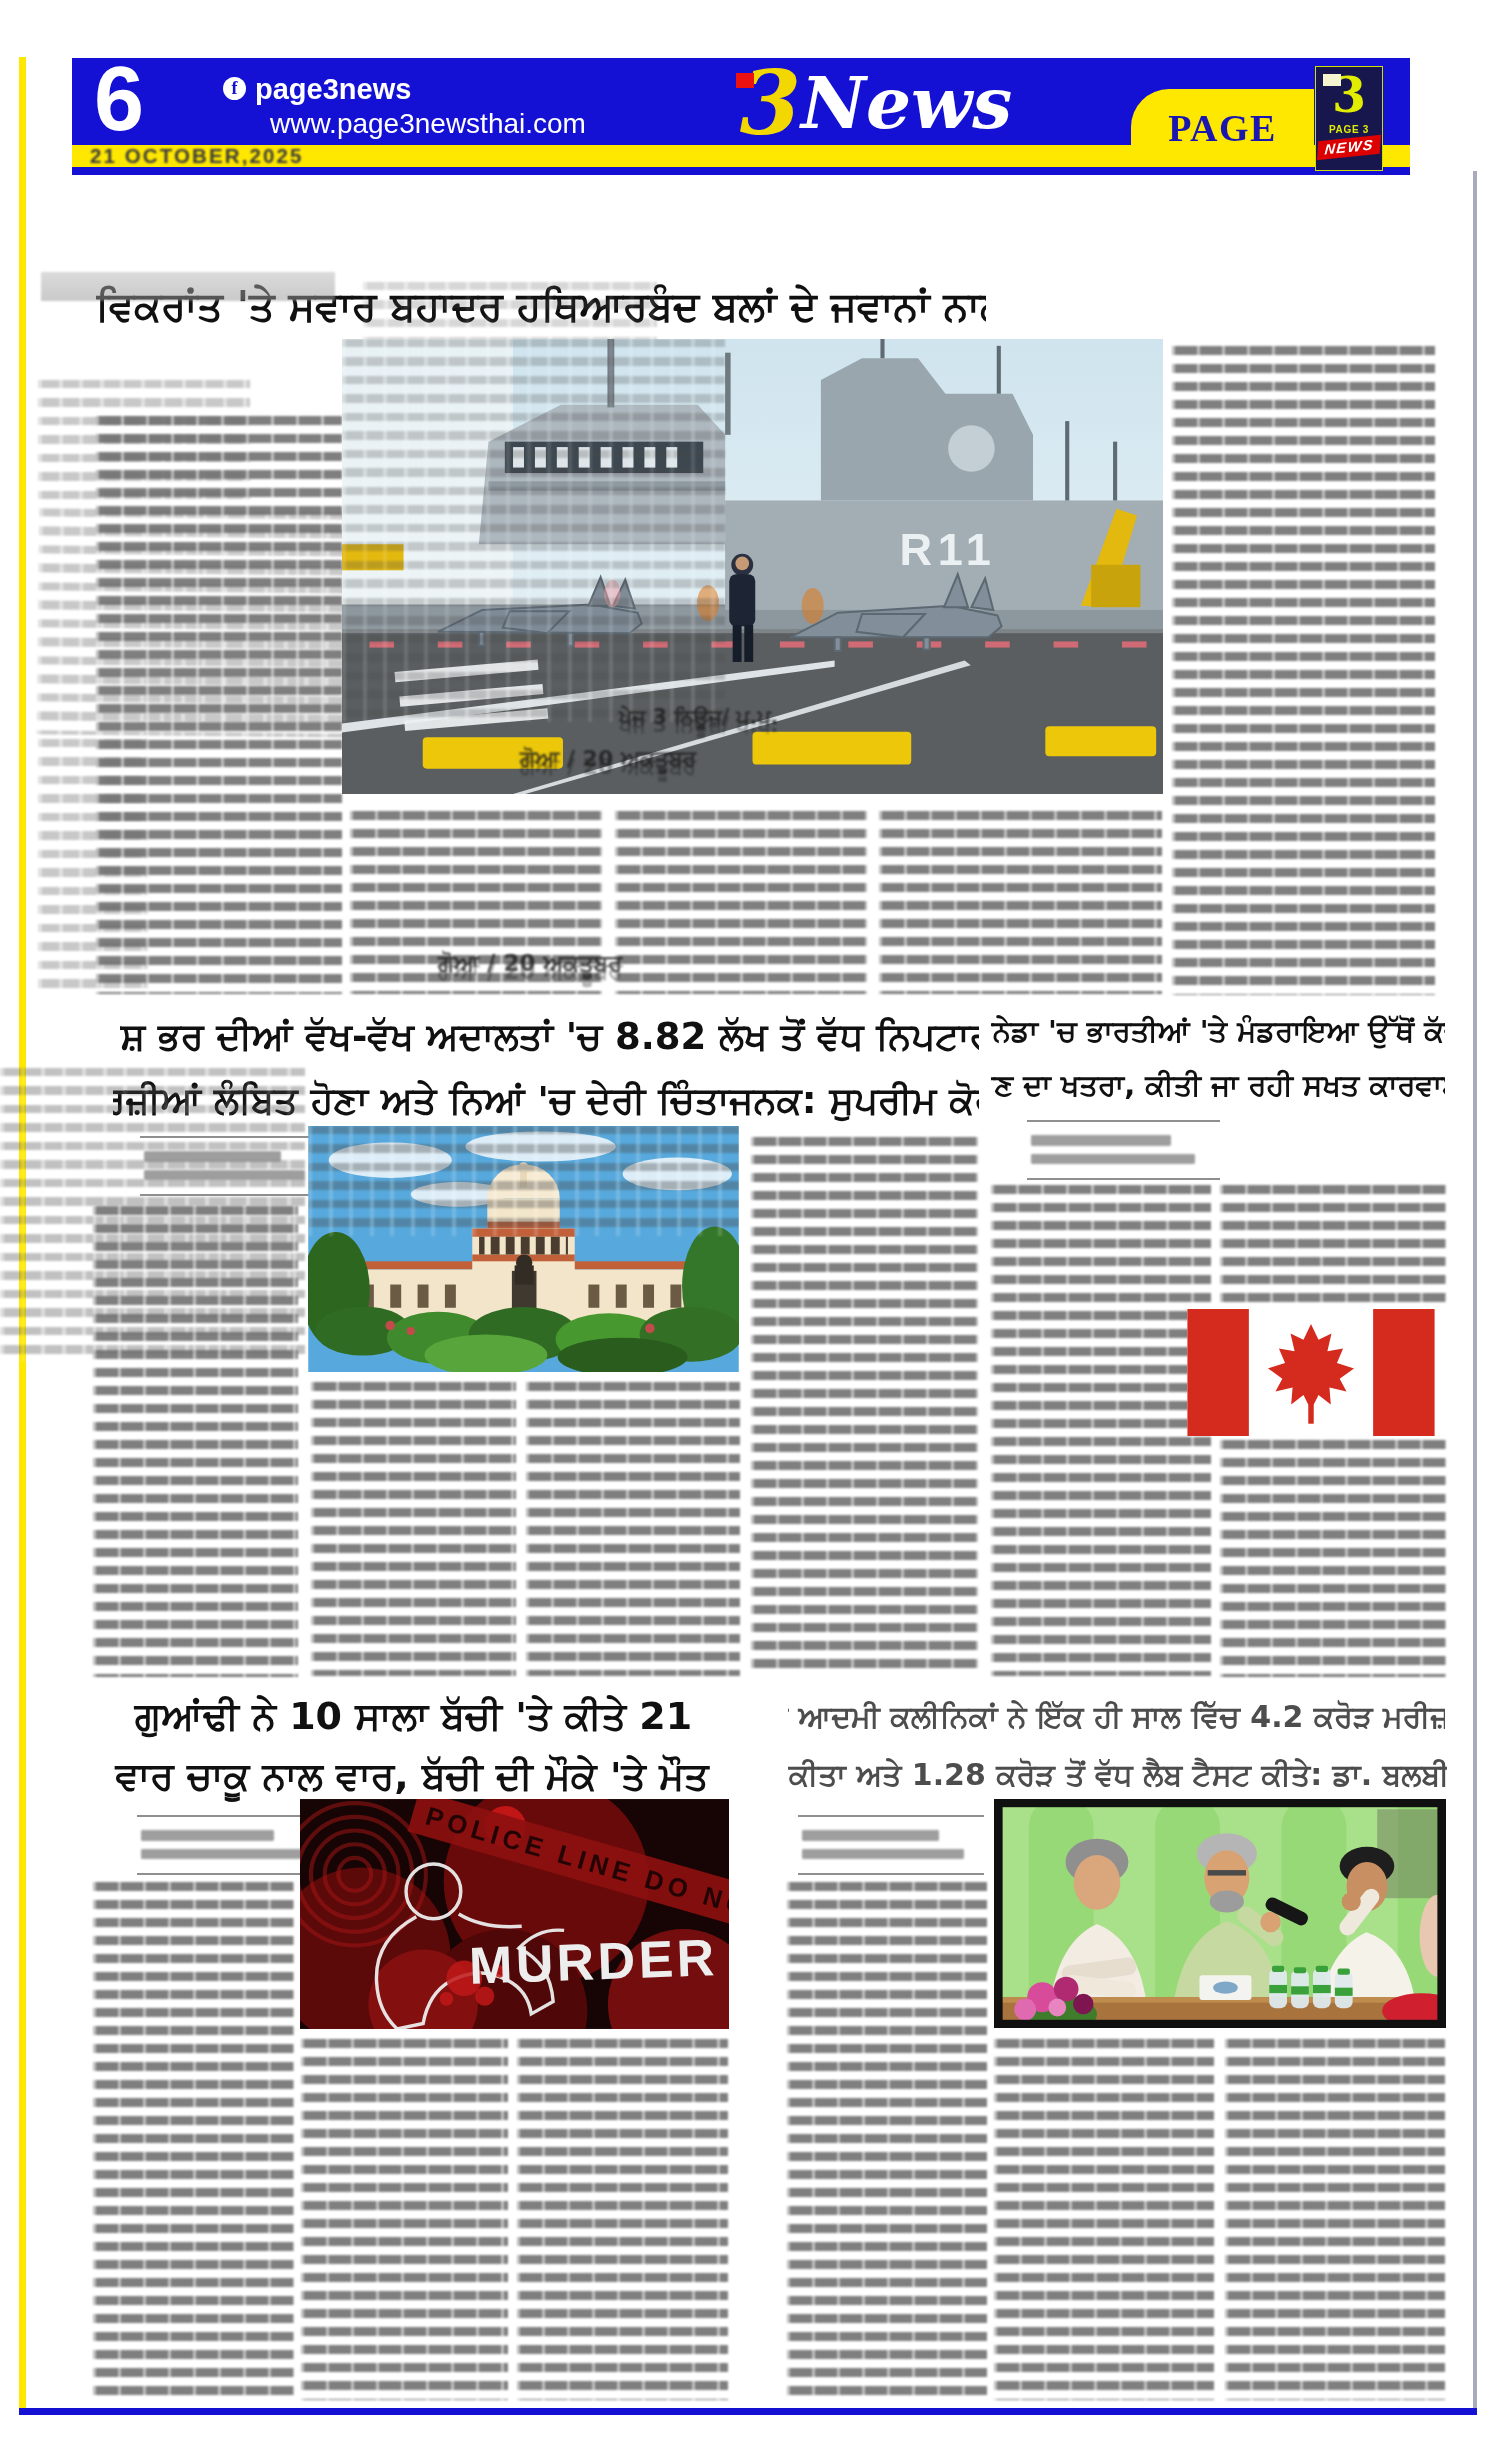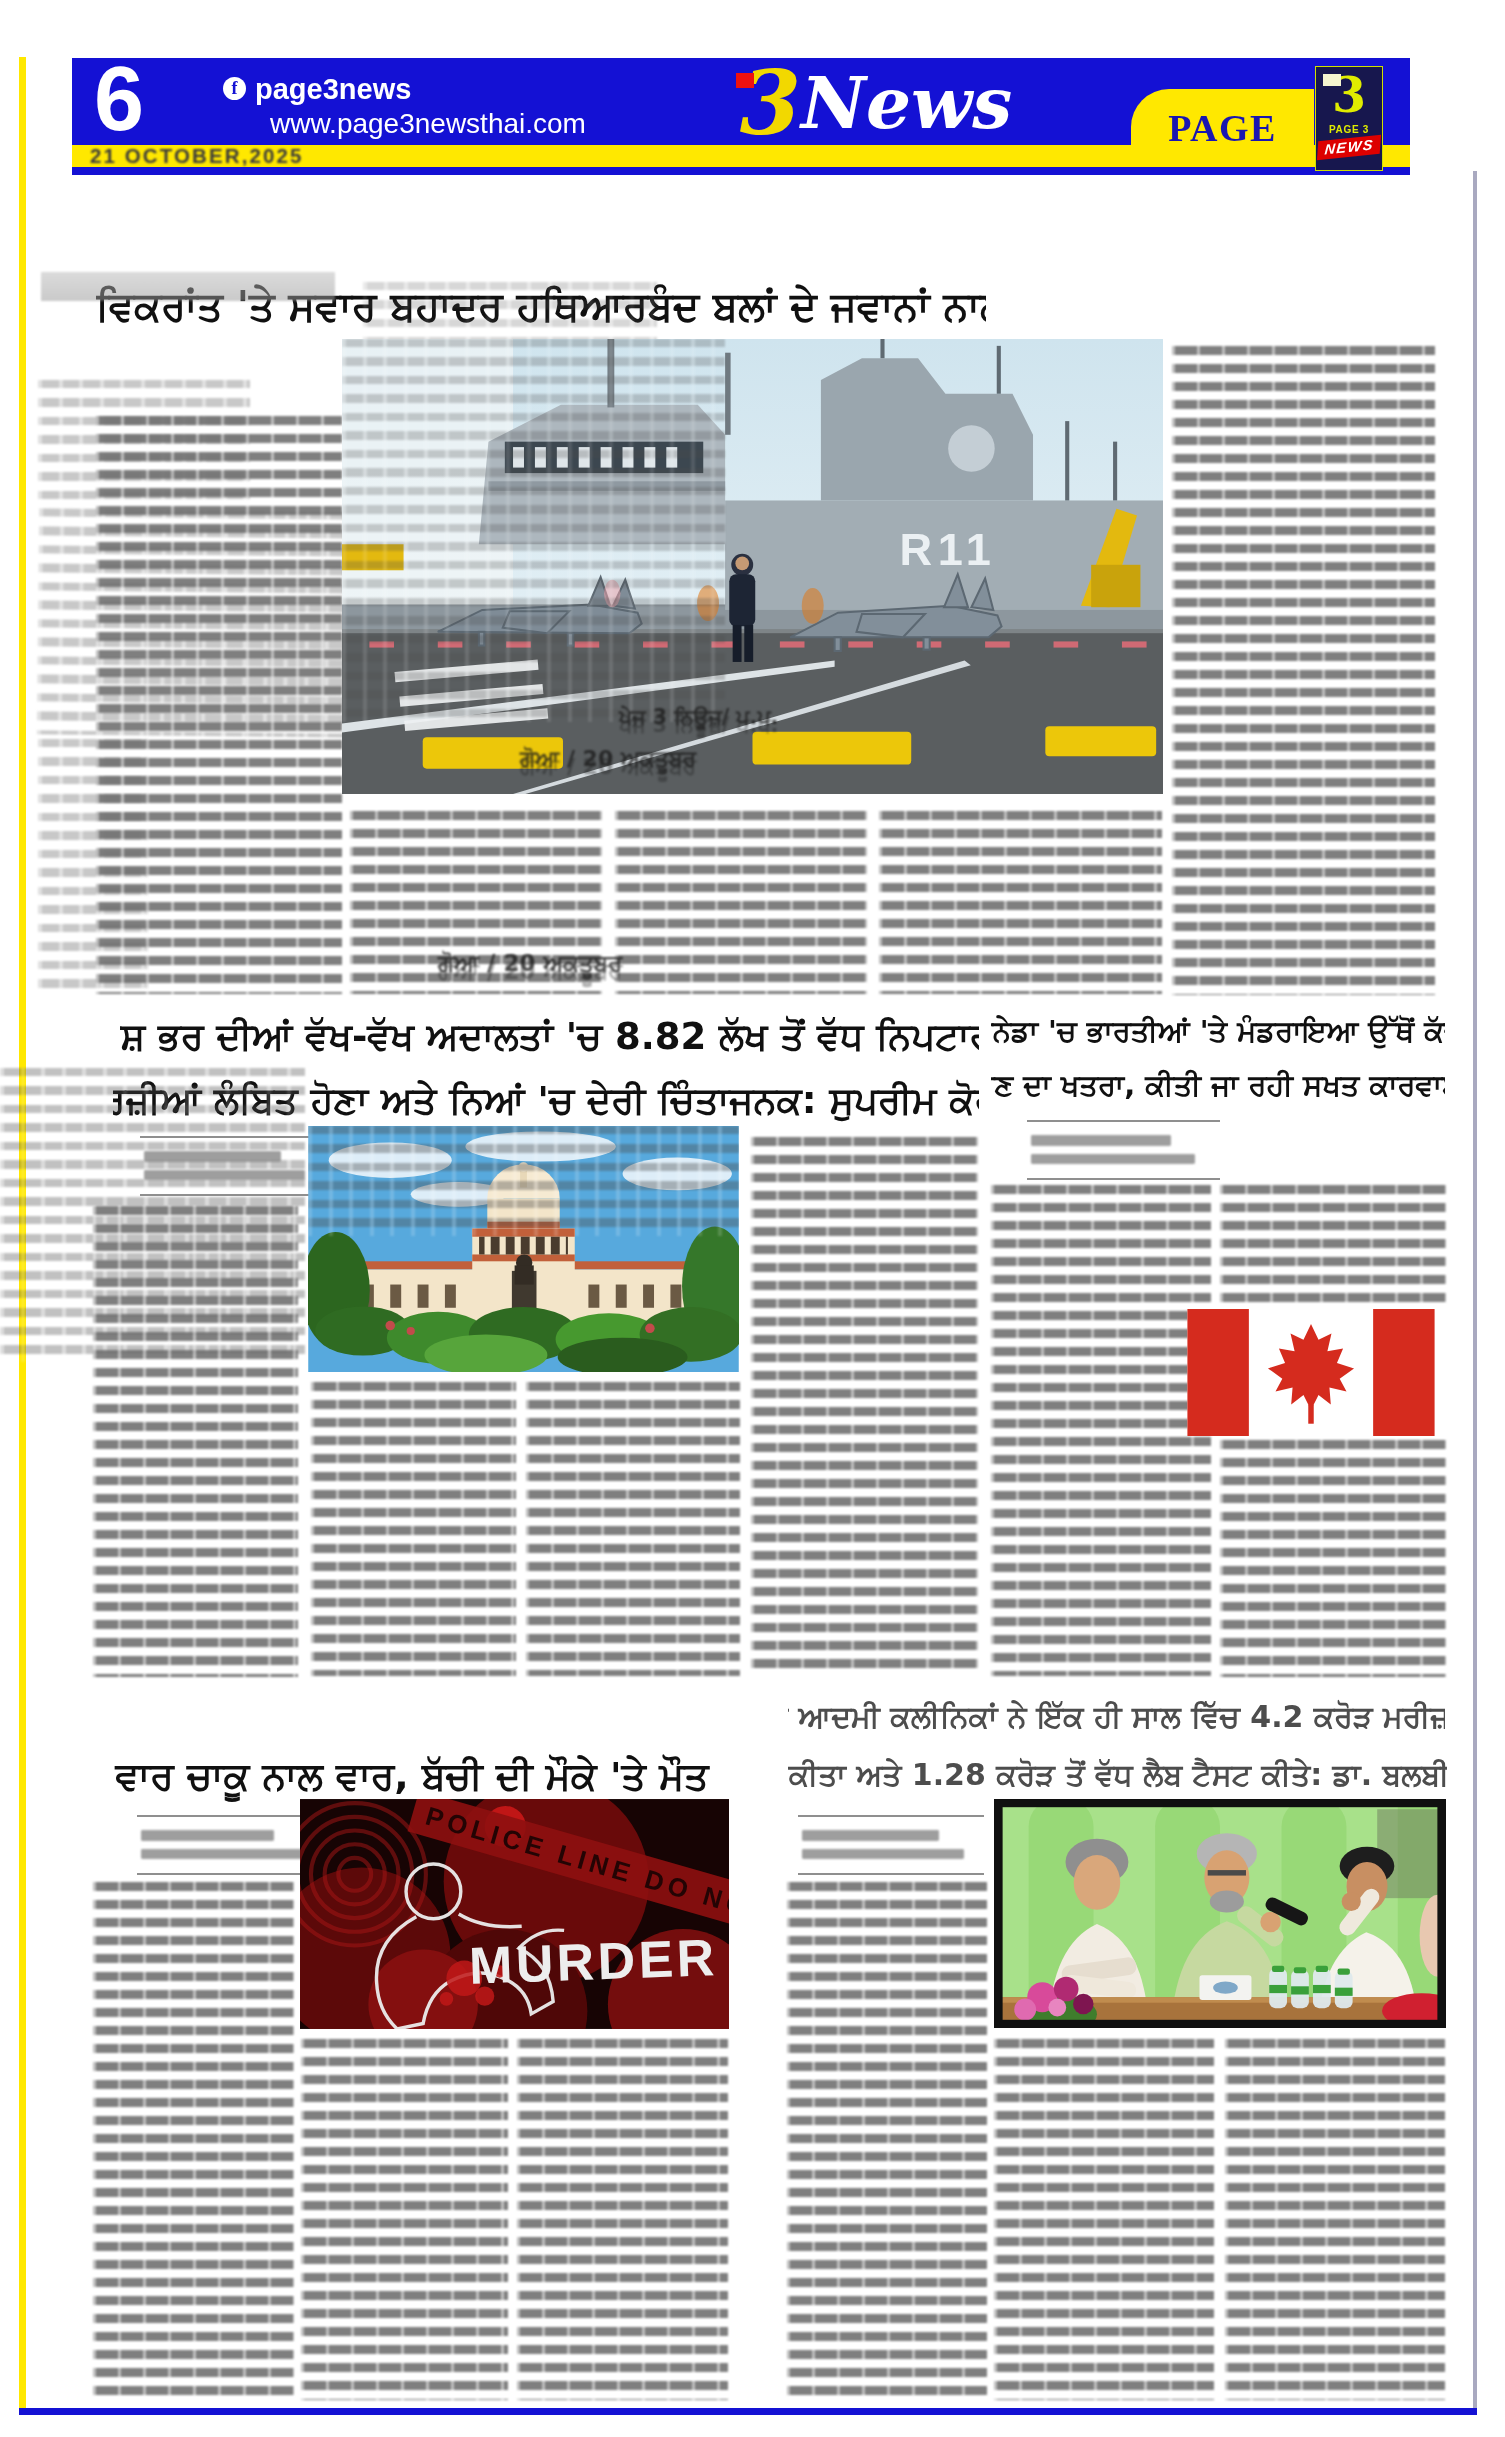--- a/index.html
+++ b/index.html
@@ -295,20 +295,21 @@
       <rect width="362" height="186" fill="#ffffff"></rect>
       <rect width="90" height="186" fill="#d52b1e"></rect>
       <rect x="272" width="90" height="186" fill="#d52b1e"></rect>
       <g fill="#d52b1e">
         <polygon points="181,22 192,45 211,36 205,62 228,58 219,79 244,87 223,102 233,121 208,115 210,140 192,126 181,148 170,126 152,140 154,115 129,121 139,102 118,87 143,79 134,58 157,62 151,36 170,45"></polygon>
         <rect x="177" y="140" width="8" height="28"></rect>
       </g>
     </svg>
   </div>
 
+  <div class="hl" style="left:96px;top:1688px;width:635px;height:57px;font-size:38px;">ਗੁਆਂਢੀ ਨੇ 10 ਸਾਲਾ ਬੱਚੀ 'ਤੇ ਕੀਤੇ 21</div>
   <div class="hl" style="left:93px;top:1748px;width:638px;height:56px;font-size:38px;">ਵਾਰ ਚਾਕੂ ਨਾਲ ਵਾਰ, ਬੱਚੀ ਦੀ ਮੌਕੇ 'ਤੇ ਮੌਤ</div>
 
   <div class="byline" style="left:137px;top:1815px;width:178px;height:42px;">
     <div class="bl" style="width:133px;"></div>
       <div class="bl" style="width:163px;"></div>
   </div>
 
   <div class="sim" style="left:93px;top:1882px;width:201px;height:517px;"></div>
   <div class="sim" style="left:301px;top:2039px;width:207px;height:361px;"></div>
   <div class="sim" style="left:517px;top:2039px;width:211px;height:361px;"></div>

